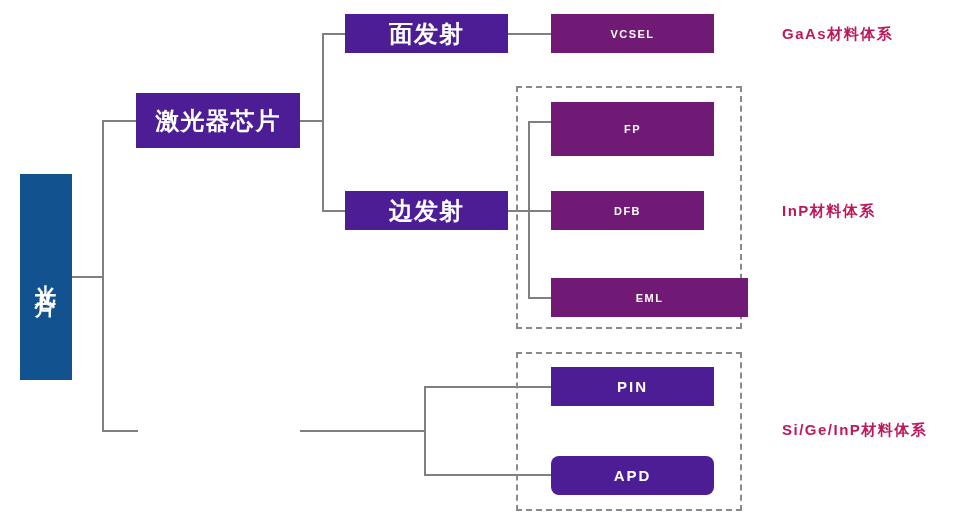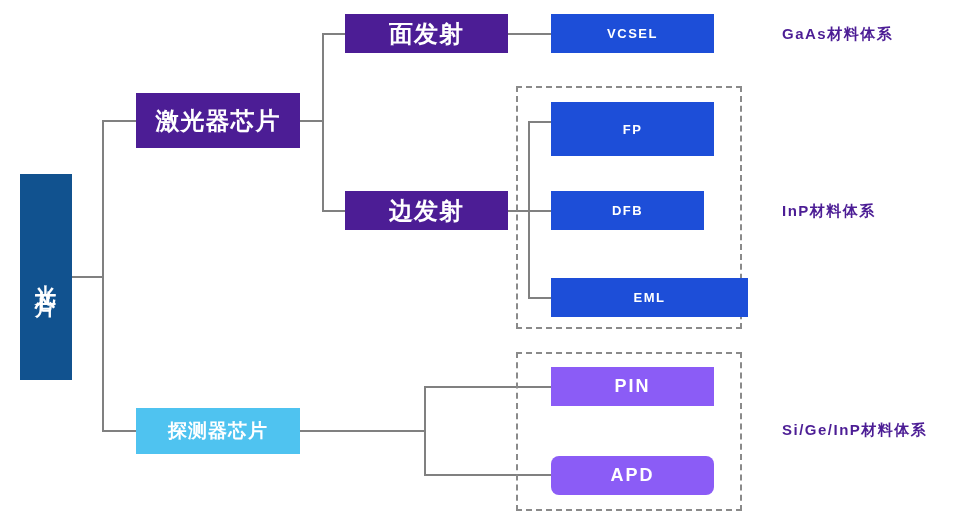--- a/index.html
+++ b/index.html
@@ -24,41 +24,41 @@
   .node.root{
     background:#11528f;
     writing-mode:vertical-rl;
     text-orientation:upright;
     font-size:21px;
     letter-spacing:6px;
     line-height:1.1;
   }
   .node.mid{background:#4c1d95;font-size:24px;letter-spacing:1px;}
   .node.mid2{background:#4fc3f0;font-size:19px;letter-spacing:1px;}
-  .node.leaf{background:#1d4ed8;font-size:13px;letter-spacing:1.5px;text-align:right;}
-  .node.leaf-light{background:#8b5cf6;font-size:18px;letter-spacing:2px;}
+  .node.leaf{background:#701a75;font-size:11px;letter-spacing:1.5px;text-align:right;}
+  .node.leaf-light{background:#4c1d95;font-size:15px;letter-spacing:2px;}
 
   
   .ln{position:absolute;background:#808080;z-index:1;}
   .lh{height:2px;}
   .lv{width:2px;}
 
   
   .dashbox{
     position:absolute;
     border:2px dashed #8a8a8a;
     box-sizing:border-box;
     z-index:2;
     background:transparent;
   }
 
   
   .matlabel{
     position:absolute;
-    color:#4c1d95;
+    color:#be185d;
     font-size:15px;
     font-weight:bold;
     letter-spacing:1.5px;
     white-space:nowrap;
     z-index:3;
   }
 </style>
 </head>
 <body>
 
@@ -87,21 +87,20 @@
 
   <div class="ln lh" style="left:300px;top:430px;width:126px;"></div>
   <div class="ln lv" style="left:424px;top:386px;height:90px;"></div>
   <div class="ln lh" style="left:424px;top:386px;width:128px;"></div>
   <div class="ln lh" style="left:424px;top:474px;width:128px;"></div>
 
   <div class="node root" style="left:20px;top:174px;width:52px;height:206px;">光芯片</div>
 
   <div class="node mid" style="left:136px;top:93px;width:164px;height:55px;">激光器芯片</div>
 
-  <div class="node mid2" style="left:136px;top:408px;width:164px;height:46px;">探测器芯片</div>
 
   <div class="node mid" style="left:345px;top:14px;width:163px;height:39px;">面发射</div>
 
   <div class="node mid" style="left:345px;top:191px;width:163px;height:39px;font-family:Liberation Serif, serif;">边发射</div>
 
   <div class="node leaf" style="left:551px;top:14px;width:163px;height:39px;">VCSEL</div>
 
   <div class="node leaf" style="left:551px;top:102px;width:163px;height:54px;">FP</div>
 
   <div class="node leaf" style="left:551px;top:191px;width:153px;height:39px;">DFB</div>

